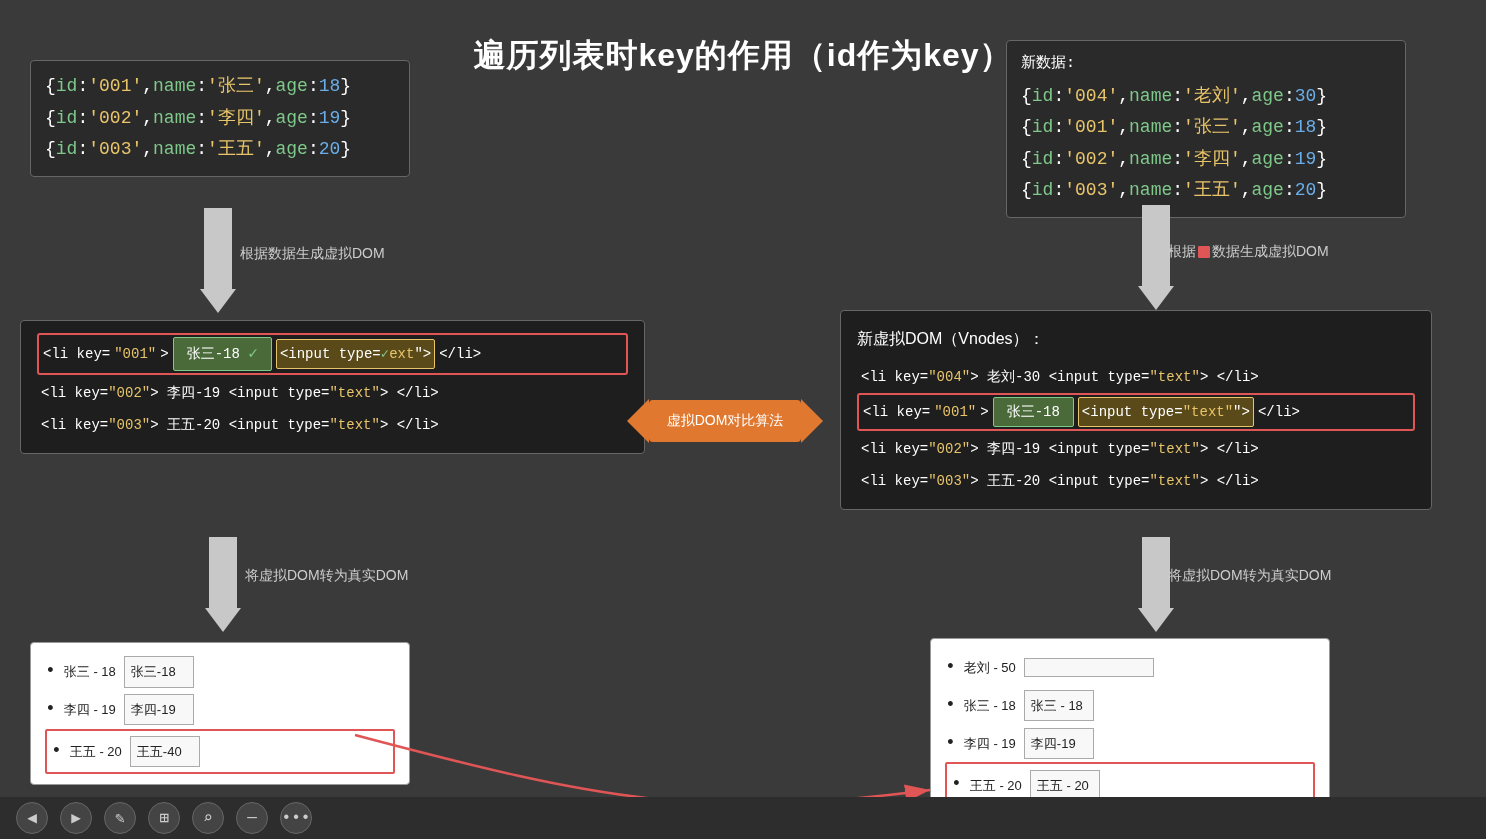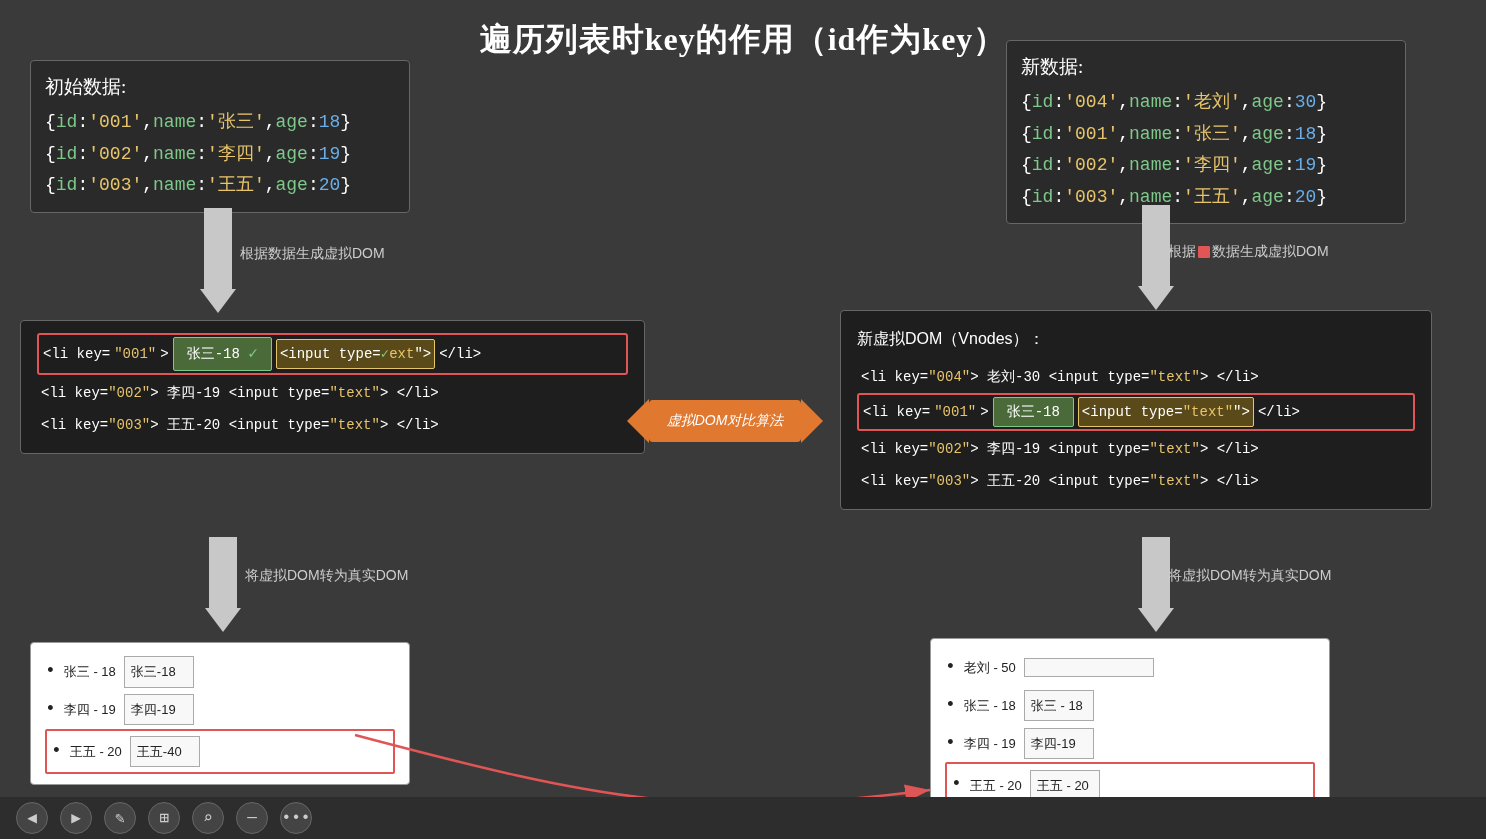--- a/index.html
+++ b/index.html
@@ -10,22 +10,22 @@
       font-family: 'Courier New', monospace;
       overflow: hidden;
       position: relative;
     }
 
     .main-title {
       text-align: center;
       color: #ffffff;
       font-size: 32px;
       font-weight: bold;
-      font-family: Liberation Serif, serif;
-      padding-top: 18px;
+      font-family: Liberation Sans, sans-serif;
+      padding-top: 34px;
       letter-spacing: 1px;
     }
 
     
     .data-box {
       position: absolute;
       background: #2a2a2a;
       border: 1.5px solid #666;
       border-radius: 4px;
       padding: 10px 14px;
@@ -43,22 +43,22 @@
 
     
     .box-new-data {
       top: 40px;
       right: 80px;
       width: 400px;
     }
 
     .box-label {
       color: #ffffff;
-      font-family: Liberation Serif, serif;
-      font-size: 19px;
+      font-family: Liberation Mono, monospace;
+      font-size: 15px;
       margin-bottom: 4px;
     }
 
     .code-line {
       font-size: 18px;
       line-height: 1.75;
     }
 
     .c-green { color: #7ec88a; }
     .c-yellow { color: #e8c46a; }
@@ -250,21 +250,20 @@
       border-right: 18px solid transparent;
       border-top: 24px solid #c8c8c8;
     }
   </style>
 </head>
 <body>
 
 <div class="main-title">遍历列表时key的作用（id作为key）</div>
 
 <div class="data-box box-init-data">
-  <div class="box-label">初始数据:</div>
   <div class="code-line">
     <span class="c-white">{</span><span class="c-green">id</span><span class="c-white">:</span><span class="c-yellow">'001'</span><span class="c-white">,</span><span class="c-green">name</span><span class="c-white">:</span><span class="c-yellow">'张三'</span><span class="c-white">,</span><span class="c-green">age</span><span class="c-white">:</span><span class="c-blue">18</span><span class="c-white">}</span>
   </div>
   <div class="code-line">
     <span class="c-white">{</span><span class="c-green">id</span><span class="c-white">:</span><span class="c-yellow">'002'</span><span class="c-white">,</span><span class="c-green">name</span><span class="c-white">:</span><span class="c-yellow">'李四'</span><span class="c-white">,</span><span class="c-green">age</span><span class="c-white">:</span><span class="c-blue">19</span><span class="c-white">}</span>
   </div>
   <div class="code-line">
     <span class="c-white">{</span><span class="c-green">id</span><span class="c-white">:</span><span class="c-yellow">'003'</span><span class="c-white">,</span><span class="c-green">name</span><span class="c-white">:</span><span class="c-yellow">'王五'</span><span class="c-white">,</span><span class="c-green">age</span><span class="c-white">:</span><span class="c-blue">20</span><span class="c-white">}</span>
   </div>
 </div>
@@ -337,21 +336,21 @@
 
   <div style="padding:2px 4px; line-height:2; color:#ffffff;">
     <span>&lt;li key=<span class="c-yellow">"002"</span>&gt; 李四-19 &lt;input type=<span class="c-yellow">"text"</span>&gt; &lt;/li&gt;</span>
   </div>
 
   <div style="padding:2px 4px; line-height:2; color:#ffffff;">
     <span>&lt;li key=<span class="c-yellow">"003"</span>&gt; 王五-20 &lt;input type=<span class="c-yellow">"text"</span>&gt; &lt;/li&gt;</span>
   </div>
 </div>
 
-<div style="position:absolute; left:620px; top:400px; width:210px; display:flex; align-items:flex-start; justify-content:center;font-style:italic;">
+<div style="position:absolute; left:620px; top:400px; width:210px; display:flex; align-items:flex-start; justify-content:center;">
   <div class="arrow-bidirectional" style="font-size:14px; padding:12px 18px; z-index:10; position:relative;">虚拟DOM对比算法</div>
 </div>
 
 <div class="down-arrow-container" style="left:205px; top:537px; height:95px;">
   <div class="da-body" style="height:72px;"></div>
   <div class="da-head"></div>
 </div>
 <div class="arrow-label" style="left:245px; top:567px;">将虚拟DOM转为真实DOM</div>
 
 <div class="down-arrow-container" style="left:1138px; top:537px; height:95px;">

